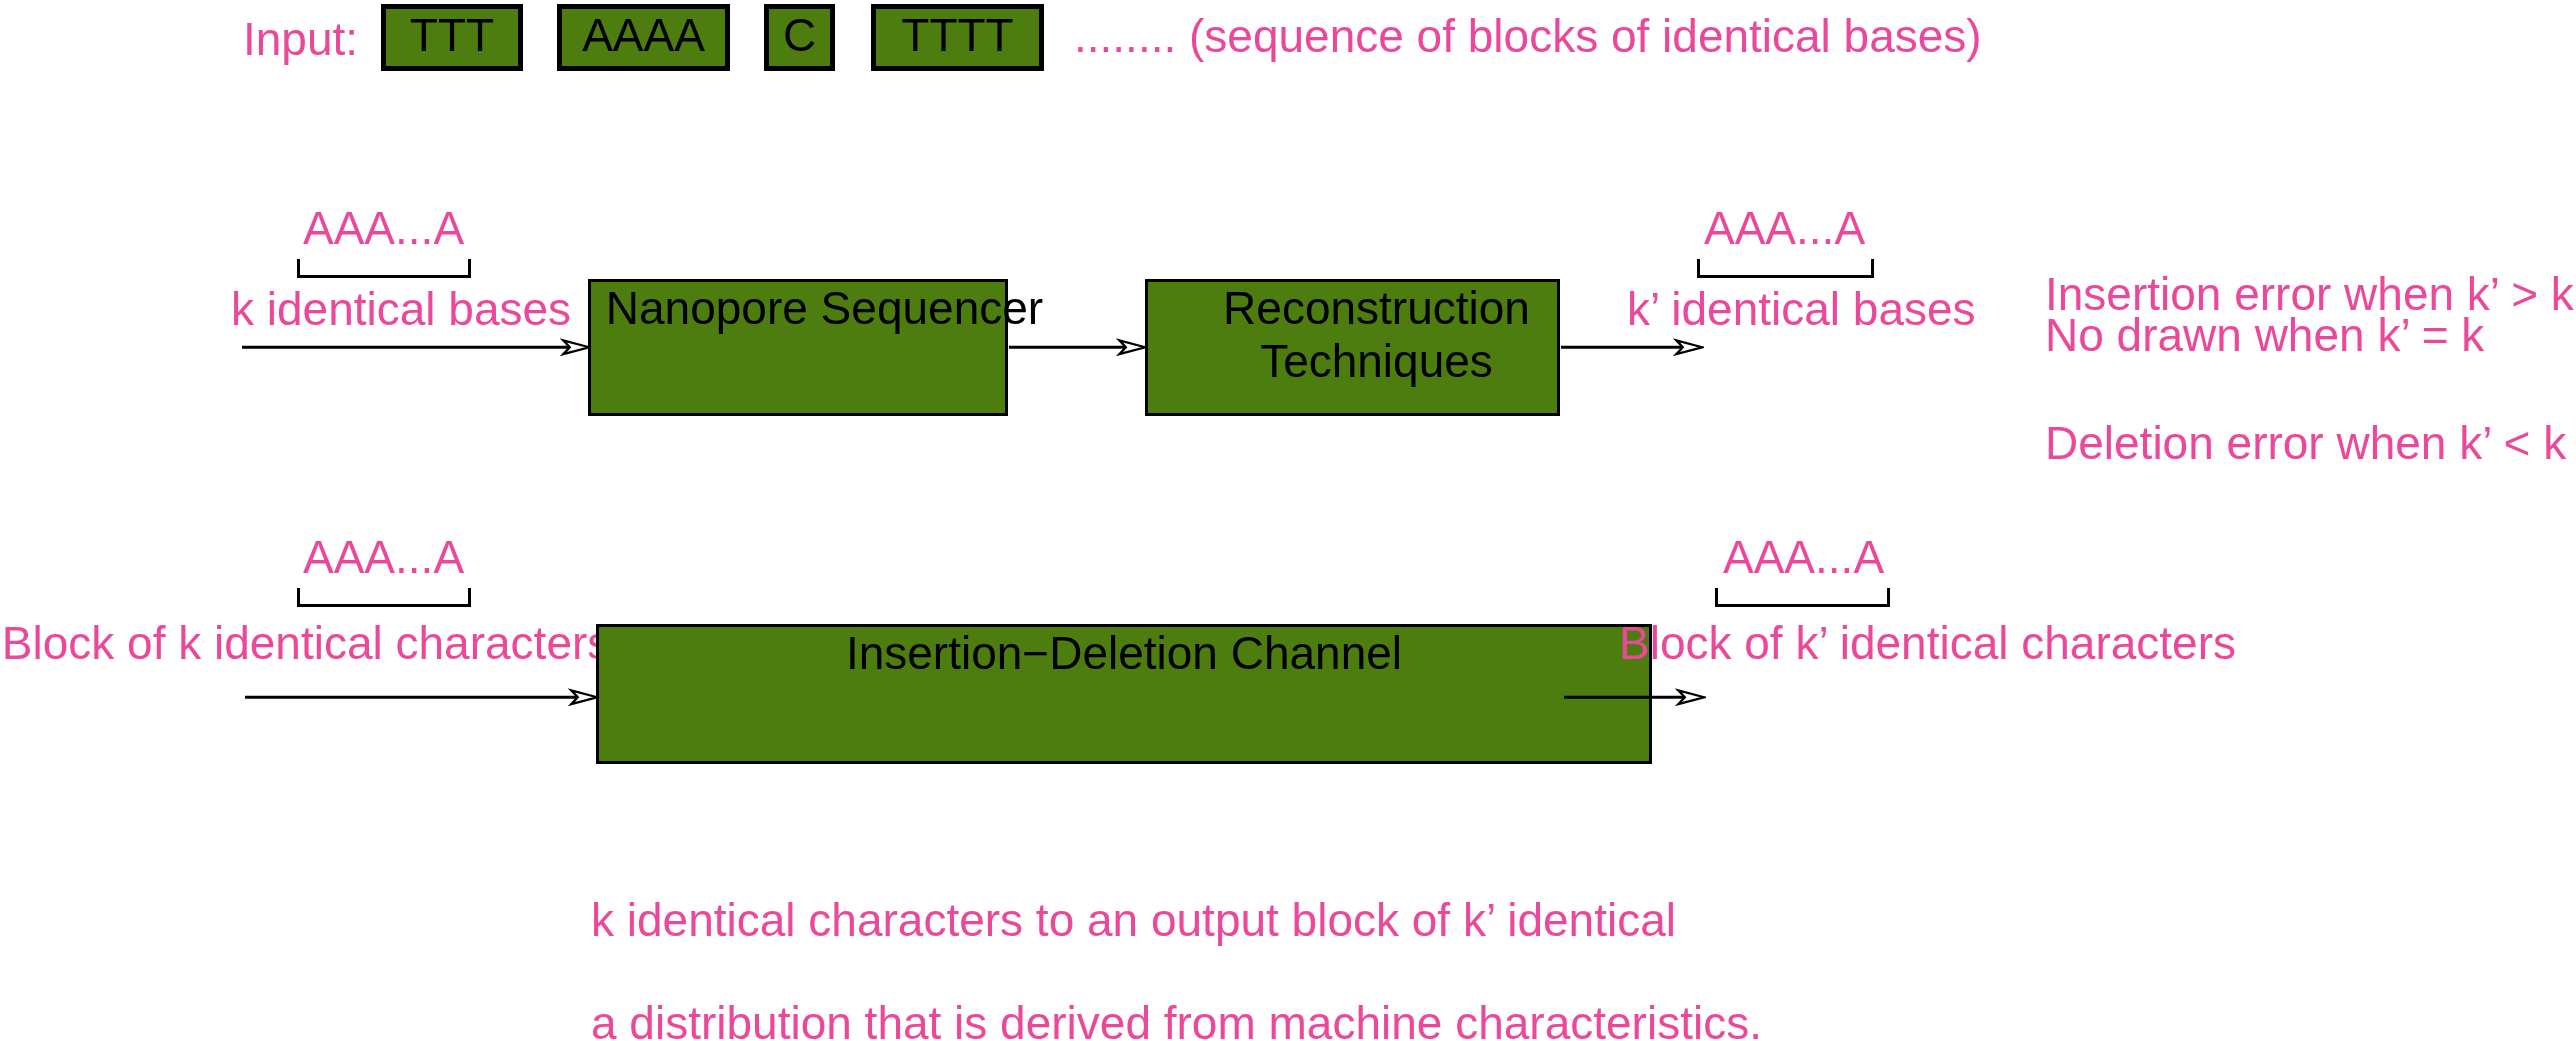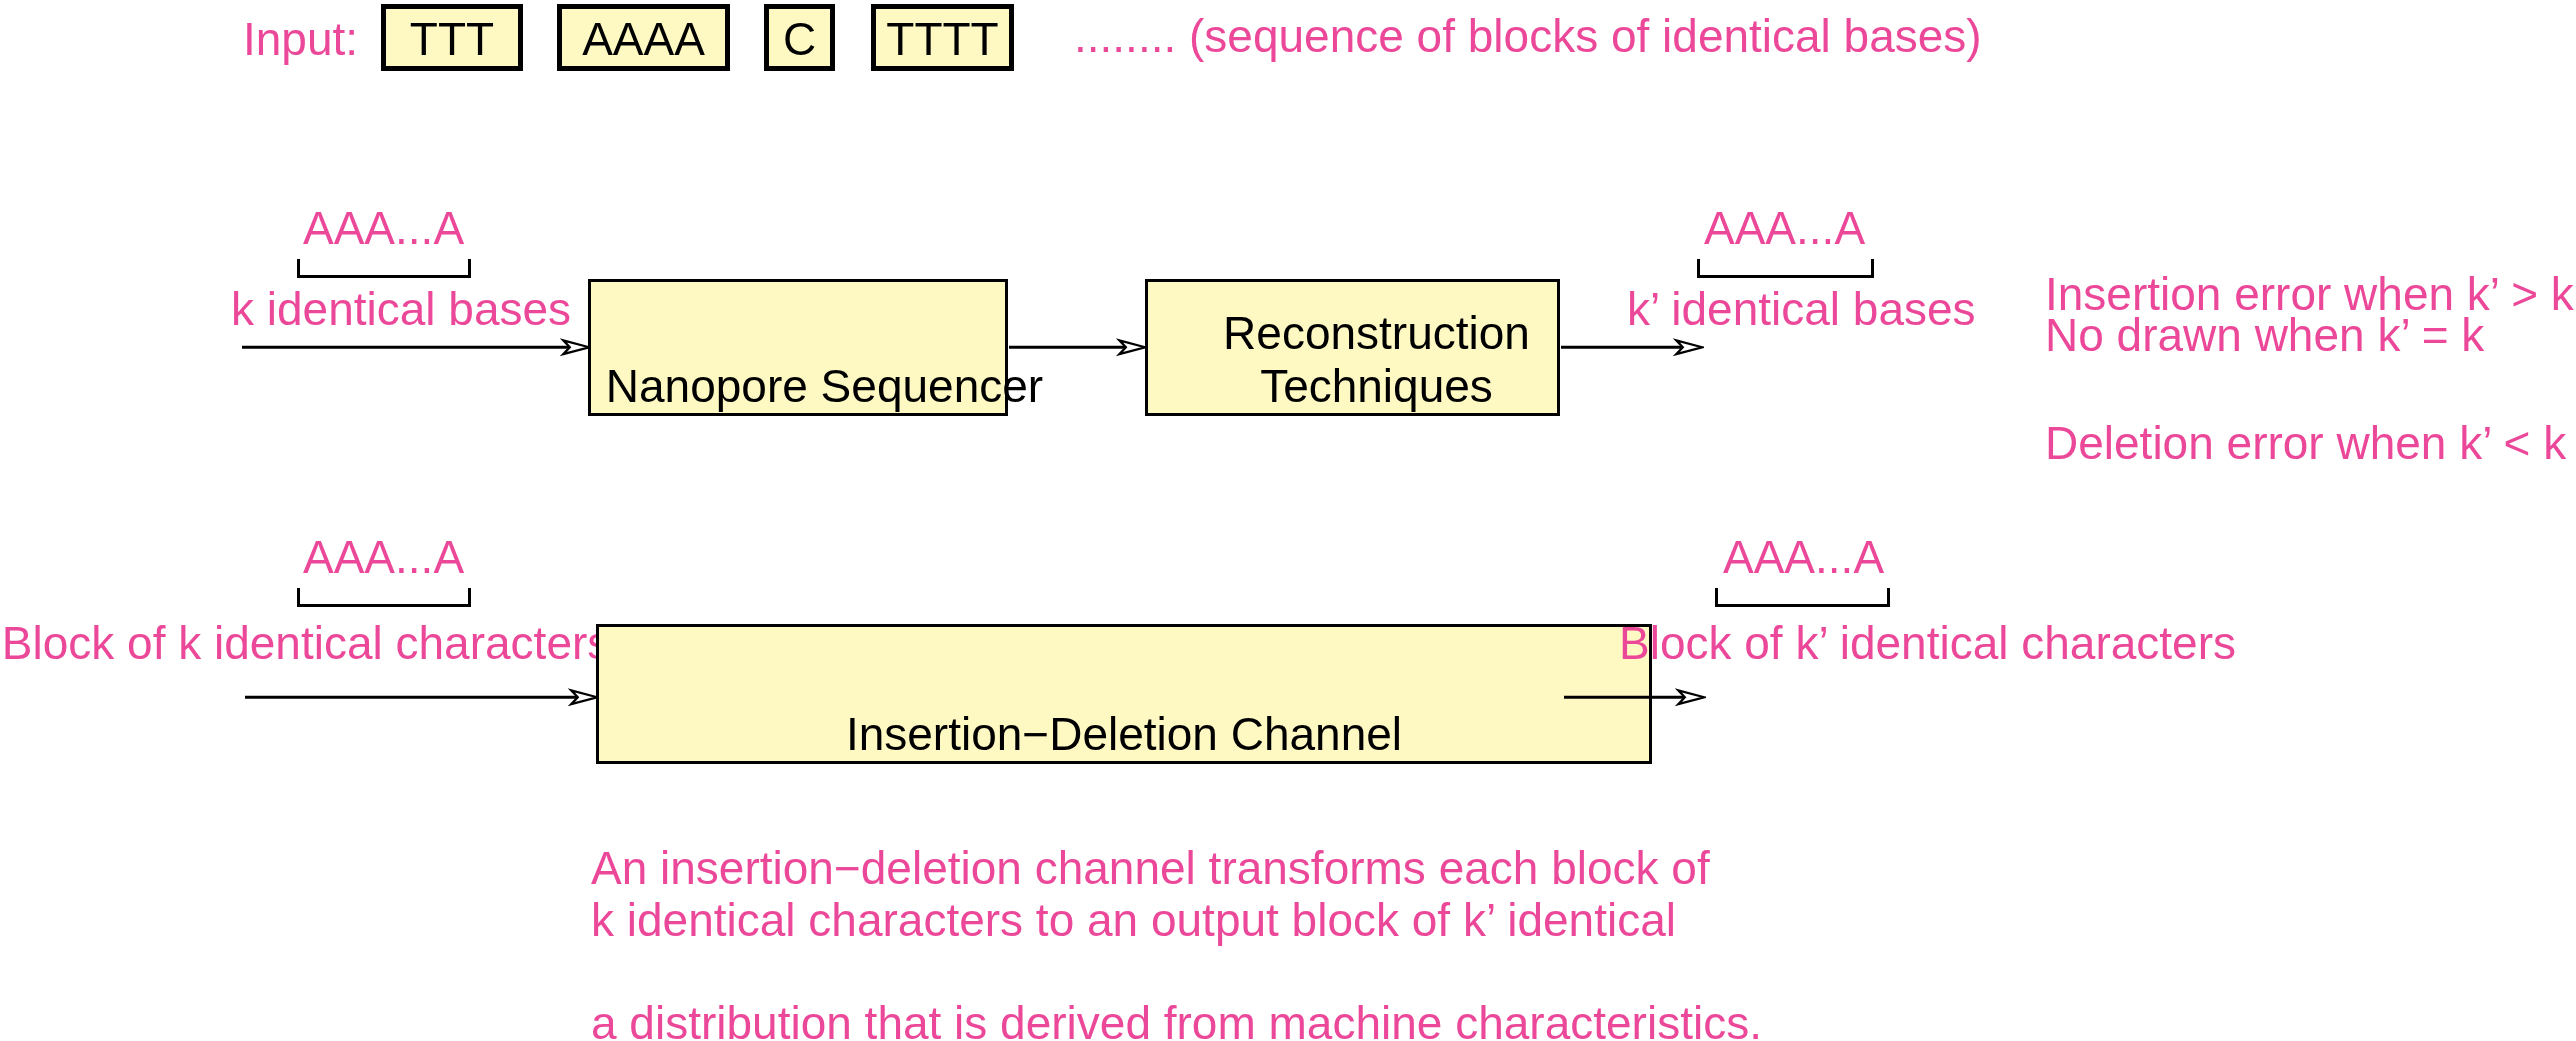--- a/index.html
+++ b/index.html
@@ -20,23 +20,23 @@
   .txt {
     position: absolute;
     font-size: 46px;
     line-height: 46px;
     white-space: nowrap;
     color: #ec4899;
   }
   .box {
     position: absolute;
     border: 3.7px solid #000000;
-    background: #fef9c3;
+    background: #4d7c0f;
     display: flex;
-    align-items: flex-end;
+    align-items: flex-start;
     justify-content: center;
     font-size: 46px;
     line-height: 53px;
     white-space: nowrap;
     box-sizing: border-box;
     text-align: center;
   }
   .inbox {
     border-width: 5.5px;
   }
@@ -67,21 +67,21 @@
 
   <div class="box inbox" style="left:381px; top:3.7px; width:142px; height:67px;">
     <span>TTT</span>
   </div>
   <div class="box inbox" style="left:557px; top:3.7px; width:173px; height:67px;">
     <span>AAAA</span>
   </div>
   <div class="box inbox" style="left:764px; top:3.7px; width:71px; height:67px;">
     <span>C</span>
   </div>
-  <div class="box inbox" style="left:871px; top:3.7px; width:143px; height:67px;">
+  <div class="box inbox" style="left:871px; top:3.7px; width:173px; height:67px;">
     <span>TTTT</span>
   </div>
 
   <div class="txt" style="left:1074px; top:13px;">........ (sequence of blocks of identical bases)</div>
 
   <div class="txt" style="left:303px; top:205px;">AAA...A</div>
   <div class="bracket" style="left:297px; top:259px; width:174px; height:19.4px;"></div>
   <div class="txt" style="left:231px; top:286px;">k identical bases</div>
 
   <svg class="arrow" style="left:242px; top:338px;" width="349" height="18.5" viewBox="0 0 378 20">
@@ -133,18 +133,17 @@
 
   <svg class="arrow" style="left:1564px; top:688px;" width="142" height="18.5" viewBox="0 0 154 20">
     <line x1="0" y1="10" x2="130" y2="10"></line>
     <polygon points="152,10 124,2.5 131,10 124,17.5"></polygon>
   </svg>
 
   <div class="txt" style="left:1723px; top:534px;">AAA...A</div>
   <div class="bracket" style="left:1715px; top:588px; width:175px; height:19.4px;"></div>
   <div class="txt" style="left:1619px; top:620px;">Block of k’ identical characters</div>
 
-  <div class="txt" style="left:591px; top:845px;">An insertion−deletion channel transforms each block of</div>
   <div class="txt" style="left:591px; top:897px;">k identical characters to an output block of k’ identical</div>
   <div class="txt" style="left:591px; top:1000px;">a distribution that is derived from machine characteristics.</div>
 
 </div>
 
 
 </body></html>

